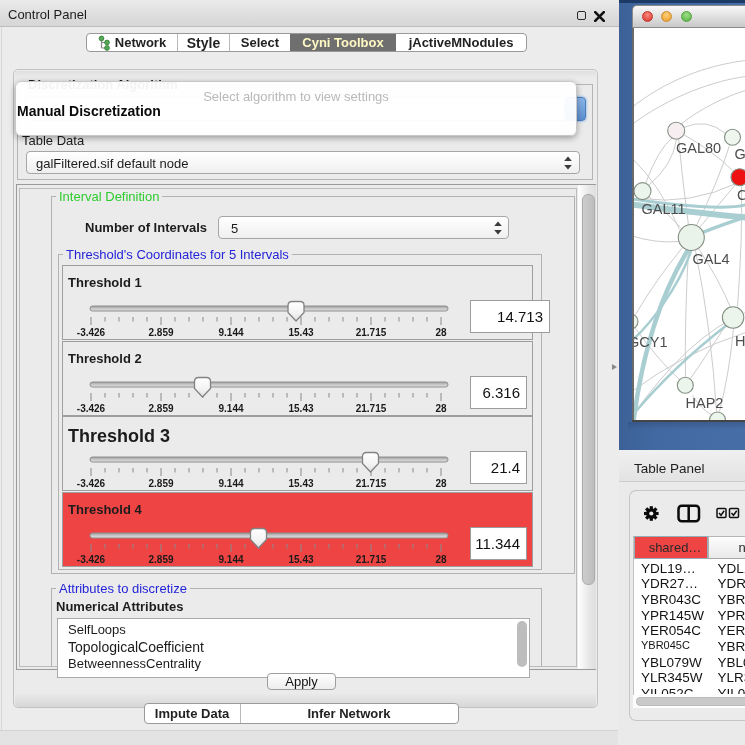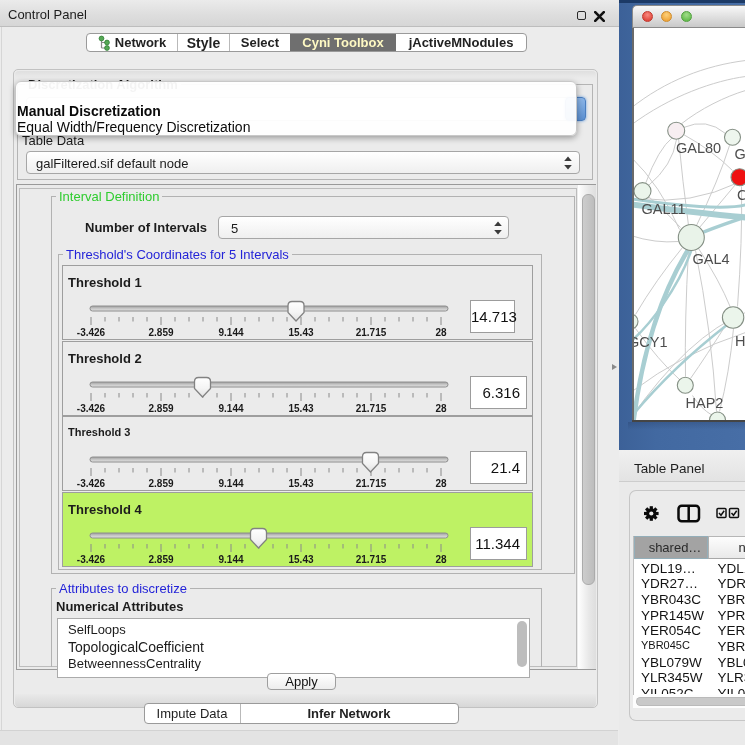--- a/index.html
+++ b/index.html
@@ -78,21 +78,21 @@
       <rect x="27" y="8" width="358" height="5" rx="2.5" fill="url(#tg)" stroke="#8e8e8e" stroke-width="1"></rect>
       <path d="M28,19 V27 M42,19 V23.5 M56,19 V23.5 M70,19 V23.5 M84,19 V23.5 M98,19 V27 M112,19 V23.5 M126,19 V23.5 M140,19 V23.5 M154,19 V23.5 M168,19 V27 M182,19 V23.5 M196,19 V23.5 M210,19 V23.5 M224,19 V23.5 M238,19 V27 M252,19 V23.5 M266,19 V23.5 M280,19 V23.5 M294,19 V23.5 M308,19 V27 M322,19 V23.5 M336,19 V23.5 M350,19 V23.5 M364,19 V23.5 M378,19 V27" stroke="#8a8a8a" stroke-width="1" fill="none"></path>
       <text x="28" y="37.5" font-size="10" font-weight="bold" fill="#1a1a1a" text-anchor="middle" font-family="Liberation Sans">-3.426</text>
       <text x="98" y="37.5" font-size="10" font-weight="bold" fill="#1a1a1a" text-anchor="middle" font-family="Liberation Sans">2.859</text>
       <text x="168" y="37.5" font-size="10" font-weight="bold" fill="#1a1a1a" text-anchor="middle" font-family="Liberation Sans">9.144</text>
       <text x="238" y="37.5" font-size="10" font-weight="bold" fill="#1a1a1a" text-anchor="middle" font-family="Liberation Sans">15.43</text>
       <text x="308" y="37.5" font-size="10" font-weight="bold" fill="#1a1a1a" text-anchor="middle" font-family="Liberation Sans">21.715</text>
       <text x="378" y="37.5" font-size="10" font-weight="bold" fill="#1a1a1a" text-anchor="middle" font-family="Liberation Sans">28</text>
       <path d="M 225.019,7.5 q0,-4 4,-4 h8 q4,0 4,4 v7 l-8,8.5 -8,-8.5 z" fill="url(#th)" stroke="#828282" stroke-width="1.3"></path>
     </svg>
-<div style="position:absolute;left:407px;top:34px;width:45px;height:33px;background:#fff;border:1px solid #9c9c9c;font-size:15px;color:#111;text-align:right;line-height:31px;padding-right:6px;">14.713</div>
+<div style="position:absolute;left:407px;top:34px;width:80px;height:33px;background:#fff;border:1px solid #9c9c9c;font-size:15px;color:#111;text-align:right;line-height:31px;padding-right:6px;">14.713</div>
 </div>
 <div class="abs" style="left:62px;top:340.5px;width:471px;height:75px;background:#ebebeb;border:1px solid #9e9e9e;">
 <div style="position:absolute;left:5px;top:9px;font-size:13px;font-weight:bold;color:#1c1c1c;">Threshold 2</div>
 <svg width="471" height="44" viewBox="0 0 471 44" style="position:absolute;left:0;top:32px;">
       <defs>
         <linearGradient id="tg" x1="0" y1="0" x2="0" y2="1">
           <stop offset="0" stop-color="#9e9e9e"></stop>
           <stop offset="0.5" stop-color="#c6c6c6"></stop>
           <stop offset="1" stop-color="#e3e3e3"></stop>
         </linearGradient>
@@ -108,21 +108,21 @@
       <text x="98" y="37.5" font-size="10" font-weight="bold" fill="#1a1a1a" text-anchor="middle" font-family="Liberation Sans">2.859</text>
       <text x="168" y="37.5" font-size="10" font-weight="bold" fill="#1a1a1a" text-anchor="middle" font-family="Liberation Sans">9.144</text>
       <text x="238" y="37.5" font-size="10" font-weight="bold" fill="#1a1a1a" text-anchor="middle" font-family="Liberation Sans">15.43</text>
       <text x="308" y="37.5" font-size="10" font-weight="bold" fill="#1a1a1a" text-anchor="middle" font-family="Liberation Sans">21.715</text>
       <text x="378" y="37.5" font-size="10" font-weight="bold" fill="#1a1a1a" text-anchor="middle" font-family="Liberation Sans">28</text>
       <path d="M 131.499,7.5 q0,-4 4,-4 h8 q4,0 4,4 v7 l-8,8.5 -8,-8.5 z" fill="url(#th)" stroke="#828282" stroke-width="1.3"></path>
     </svg>
 <div style="position:absolute;left:407px;top:34px;width:57px;height:33px;background:#fff;border:1px solid #9c9c9c;font-size:15px;color:#111;text-align:right;line-height:31px;padding-right:6px;">6.316</div>
 </div>
 <div class="abs" style="left:62px;top:416px;width:471px;height:75px;background:#ebebeb;border:1px solid #9e9e9e;">
-<div style="position:absolute;left:5px;top:9px;font-size:11px;font-weight:bold;color:#1c1c1c;">Threshold 3</div>
+<div style="position:absolute;left:5px;top:9px;font-size:18px;font-weight:bold;color:#1c1c1c;">Threshold 3</div>
 <svg width="471" height="44" viewBox="0 0 471 44" style="position:absolute;left:0;top:32px;">
       <defs>
         <linearGradient id="tg" x1="0" y1="0" x2="0" y2="1">
           <stop offset="0" stop-color="#9e9e9e"></stop>
           <stop offset="0.5" stop-color="#c6c6c6"></stop>
           <stop offset="1" stop-color="#e3e3e3"></stop>
         </linearGradient>
         <linearGradient id="th" x1="0" y1="0" x2="0" y2="1">
           <stop offset="0" stop-color="#ffffff"></stop>
           <stop offset="0.55" stop-color="#f4f4f4"></stop>
@@ -134,21 +134,21 @@
       <text x="28" y="37.5" font-size="10" font-weight="bold" fill="#1a1a1a" text-anchor="middle" font-family="Liberation Sans">-3.426</text>
       <text x="98" y="37.5" font-size="10" font-weight="bold" fill="#1a1a1a" text-anchor="middle" font-family="Liberation Sans">2.859</text>
       <text x="168" y="37.5" font-size="10" font-weight="bold" fill="#1a1a1a" text-anchor="middle" font-family="Liberation Sans">9.144</text>
       <text x="238" y="37.5" font-size="10" font-weight="bold" fill="#1a1a1a" text-anchor="middle" font-family="Liberation Sans">15.43</text>
       <text x="308" y="37.5" font-size="10" font-weight="bold" fill="#1a1a1a" text-anchor="middle" font-family="Liberation Sans">21.715</text>
       <text x="378" y="37.5" font-size="10" font-weight="bold" fill="#1a1a1a" text-anchor="middle" font-family="Liberation Sans">28</text>
       <path d="M 299.494,7.5 q0,-4 4,-4 h8 q4,0 4,4 v7 l-8,8.5 -8,-8.5 z" fill="url(#th)" stroke="#828282" stroke-width="1.3"></path>
     </svg>
 <div style="position:absolute;left:407px;top:34px;width:57px;height:33px;background:#fff;border:1px solid #9c9c9c;font-size:15px;color:#111;text-align:right;line-height:31px;padding-right:6px;">21.4</div>
 </div>
-<div class="abs" style="left:62px;top:491.5px;width:471px;height:75px;background:#bef264;border:1px solid #9e9e9e;">
+<div class="abs" style="left:62px;top:491.5px;width:471px;height:75px;background:#ef4444;border:1px solid #9e9e9e;">
 <div style="position:absolute;left:5px;top:9px;font-size:13px;font-weight:bold;color:#1c1c1c;">Threshold 4</div>
 <svg width="471" height="44" viewBox="0 0 471 44" style="position:absolute;left:0;top:32px;">
       <defs>
         <linearGradient id="tg" x1="0" y1="0" x2="0" y2="1">
           <stop offset="0" stop-color="#9e9e9e"></stop>
           <stop offset="0.5" stop-color="#c6c6c6"></stop>
           <stop offset="1" stop-color="#e3e3e3"></stop>
         </linearGradient>
         <linearGradient id="th" x1="0" y1="0" x2="0" y2="1">
           <stop offset="0" stop-color="#ffffff"></stop>
@@ -172,28 +172,28 @@
 <div class="abs" style="left:56px;top:581px;background:#ebebeb;padding:0 3px;font-size:13px;color:#2424d8;">Attributes to discretize</div>
 <div class="abs b13" style="left:56px;top:599px;">Numerical Attributes</div>
 <div class="abs" style="left:57px;top:618px;width:473px;height:60px;background:#fff;border:1px solid #ababab;overflow:hidden;">
 <div style="position:absolute;left:10px;top:3px;font-size:13px;color:#1c1c1c;">SelfLoops</div>
 <div style="position:absolute;left:10px;top:20px;font-size:14px;color:#1c1c1c;">TopologicalCoefficient</div>
 <div style="position:absolute;left:10px;top:37px;font-size:13px;color:#1c1c1c;">BetweennessCentrality</div>
 <div style="position:absolute;right:2px;top:2px;width:10px;height:46px;background:#bdbdbd;border-radius:5px;"></div>
 </div>
 <div class="abs" style="left:267px;top:673px;width:69px;height:17px;background:linear-gradient(#ffffff,#ededed);border:1px solid #9e9e9e;border-radius:4px;font-size:13px;color:#111;text-align:center;line-height:15px;">Apply</div>
 <div class="abs" style="left:143.5px;top:702.5px;width:315px;height:21px;background:#fff;border:1px solid #9a9a9a;border-radius:4px;overflow:hidden;display:flex;">
-<div style="width:96px;height:100%;border-right:1px solid #b9b9b9;display:flex;align-items:center;justify-content:center;font-size:13px;font-weight:normal;color:#222;">Impute Data</div>
+<div style="width:96px;height:100%;border-right:1px solid #b9b9b9;display:flex;align-items:center;justify-content:center;font-size:13px;font-weight:bold;color:#222;">Impute Data</div>
 <div style="flex:1;height:100%;display:flex;align-items:center;justify-content:center;font-size:13px;font-weight:bold;color:#222;">Infer Network</div>
 </div>
 <div class="abs" style="left:0;top:729.5px;width:618px;height:15.5px;background:#e3e3e3;border-top:1px solid #d2d2d2;"></div>
 <div class="abs" style="left:15px;top:81px;width:562px;height:55px;background:rgba(255,255,255,0.95);border:1px solid #c8c8c8;border-radius:6px;box-shadow:0 2px 6px rgba(0,0,0,0.35);z-index:50;"></div>
 <div class="abs" style="left:15px;top:81px;width:562px;height:55px;z-index:51;">
+<div style="position:absolute;left:0;top:8px;width:100%;text-align:center;font-size:13px;color:#b9b9b9;">Select algorithm to view settings</div>
 <div style="position:absolute;left:2px;top:22px;font-size:14px;font-weight:bold;color:#0a0a0a;">Manual Discretization</div>
-<div style="position:absolute;left:2px;top:37.5px;font-size:14px;color:#0a0a0a;">Equal Width/Frequency Discretization</div>
 </div>
 <div class="abs" style="left:619px;top:0;width:126px;height:450px;background:linear-gradient(90deg,#3c6198,#4269a1 30%,#476ea6);"></div>
 <div class="abs" style="left:619px;top:0;width:126px;height:2.5px;background:#1c3a66;"></div>
 <div class="abs" style="left:628px;top:422px;width:117px;height:8px;background:linear-gradient(rgba(15,25,55,0.18),rgba(15,25,55,0));"></div>
 <div class="abs" style="left:631.5px;top:4.5px;width:113.5px;height:23px;background:linear-gradient(#f8f8f8,#e3e3e3 45%,#c9c9c9);border:1px solid #8a8a8a;border-right:none;border-radius:5px 0 0 0;"></div>
 <div class="abs" style="left:641.8px;top:11.3px;width:11px;height:11px;border-radius:50%;background:radial-gradient(circle at 50% 32%, #f98a80, #e0473c 75%);border:1px solid #c0392f;"></div>
 <div class="abs" style="left:661.4px;top:11.3px;width:11px;height:11px;border-radius:50%;background:radial-gradient(circle at 50% 32%, #fdd07a, #f0a63a 75%);border:1px solid #cd8c2e;"></div>
 <div class="abs" style="left:680.9px;top:11.3px;width:11px;height:11px;border-radius:50%;background:radial-gradient(circle at 50% 32%, #a2dd8a, #65bd4e 75%);border:1px solid #52a040;"></div>
 <div class="abs" style="left:631.5px;top:27.5px;width:113.5px;height:392.5px;background:#fff;border-left:2px solid #6a6a6a;"></div>
 <div class="abs" style="left:631.5px;top:419.5px;width:113.5px;height:2.5px;background:#454545;"></div>
@@ -265,21 +265,21 @@
 <rect x="37.5" y="1.8" width="20.5" height="15.5" rx="3.2" fill="none" stroke="#0a0a0a" stroke-width="2.5"></rect>
 <line x1="47.7" y1="1.8" x2="47.7" y2="17.3" stroke="#0a0a0a" stroke-width="2.5"></line>
 <g fill="none" stroke="#111" stroke-width="1.5">
       <rect x="76" y="4.5" width="9" height="9" rx="1"></rect>
       <path d="M78 9 l2 2.2 3.2-4.4"></path>
       <rect x="88.5" y="4.5" width="9" height="9" rx="1"></rect>
       <path d="M90.5 9 l2 2.2 3.2-4.4"></path>
     </g>
 </svg>
 <div class="abs" style="left:632.5px;top:535.5px;width:112.5px;height:172.5px;background:#fff;border-top:1px solid #b0b0b0;border-left:1px solid #c0c0c0;overflow:hidden;"></div>
-<div class="abs" style="left:633.5px;top:536px;width:74px;height:22.5px;background:#a3a3a3;border:1px solid #93aeb9;font-size:13px;color:#2a2a2a;text-align:center;line-height:21px;overflow:hidden;padding-left:9px;">shared…</div>
+<div class="abs" style="left:633.5px;top:536px;width:74px;height:22.5px;background:#ef4444;border:1px solid #93aeb9;font-size:13px;color:#2a2a2a;text-align:center;line-height:21px;overflow:hidden;padding-left:9px;">shared…</div>
 <div class="abs" style="left:707.5px;top:536px;width:37.5px;height:22.5px;background:linear-gradient(#fdfdfd,#e9e9e9);border-top:1px solid #b6b6b6;border-bottom:1px solid #a8a8a8;border-left:1px solid #b0b0b0;font-size:13px;color:#2a2a2a;overflow:hidden;">
     <span style="position:absolute;left:30px;top:3px;">name</span>
   </div>
 <div class="abs" style="left:633.5px;top:559px;width:122px;height:135px;overflow:hidden;">
 <div style="position:absolute;left:7.5px;top:1.5px;font-size:13.5px;color:#131313;">YDL19…</div>
     <div style="position:absolute;left:84px;top:1.5px;font-size:13.5px;color:#131313;">YDL19</div>
 <div style="position:absolute;left:7.5px;top:17.2px;font-size:13.5px;color:#131313;">YDR27…</div>
     <div style="position:absolute;left:84px;top:17.2px;font-size:13.5px;color:#131313;">YDR27</div>
 <div style="position:absolute;left:7.5px;top:32.9px;font-size:13.5px;color:#131313;text-align:center;">YBR043C</div>
     <div style="position:absolute;left:84px;top:32.9px;font-size:13.5px;color:#131313;">YBR04</div>

